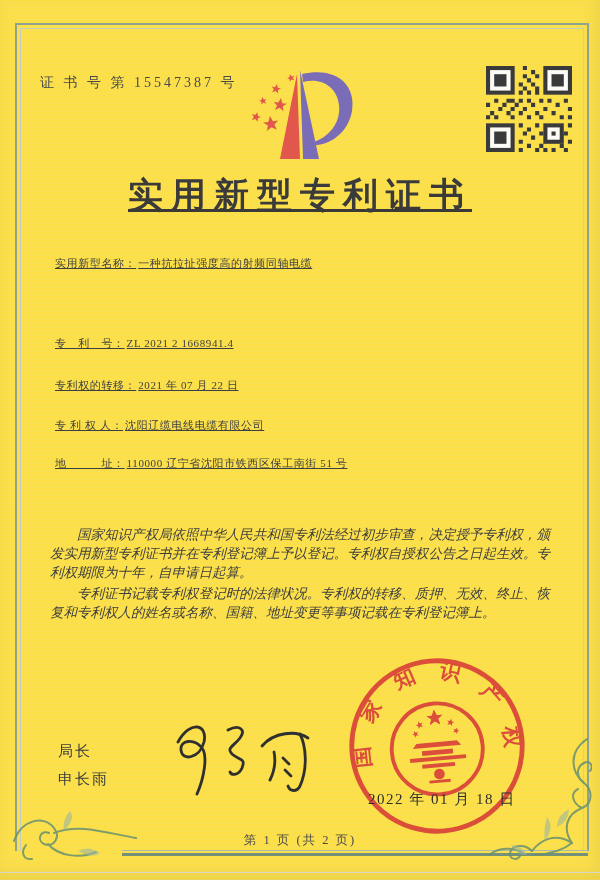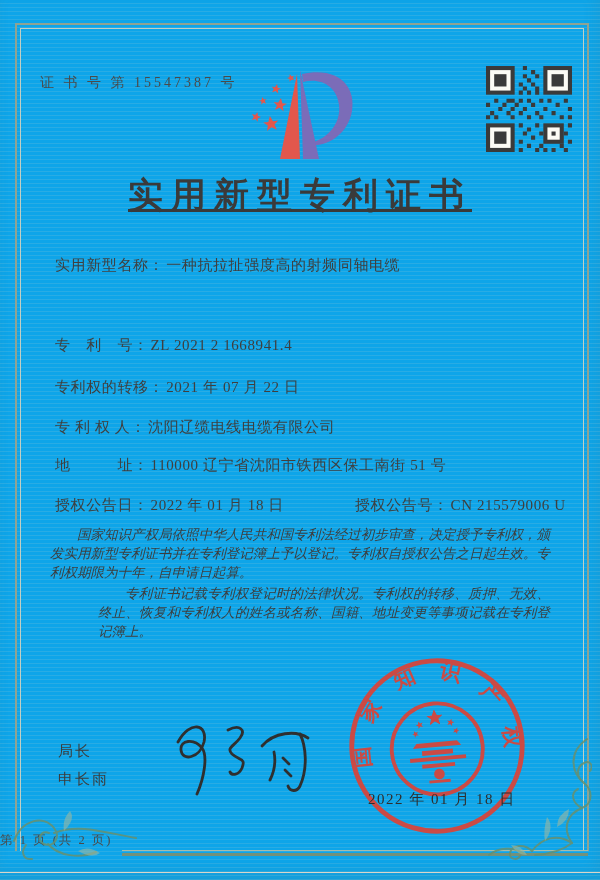--- a/index.html
+++ b/index.html
@@ -1,49 +1,49 @@
 <!DOCTYPE html>
 <html><head>
 <meta charset="utf-8">
 <style>
   html,body{margin:0;padding:0;background:#eceae3;}
   .stage{position:relative;width:600px;height:880px;overflow:hidden;}
   .paper{
-    position:absolute;inset:0;background:#0ea5e9;
+    position:absolute;inset:0;background:#fde047;
     font-family:"Liberation Serif","DejaVu Serif",serif;color:#3c3c3c;
     box-shadow:inset -4px -8px 14px rgba(90,90,70,.10);
   }
   .paper::before{
     content:"";position:absolute;inset:0;pointer-events:none;
     background:repeating-linear-gradient(0deg,rgba(205,212,200,.14) 0 1px,transparent 1px 4px);
   }
   .frame-outer{position:absolute;left:15px;top:23px;right:11px;bottom:29px;
     border-top:2px solid #8fa392;border-left:2px solid #8fa392;border-right:2px solid #8fa392;}
   .frame-inner{position:absolute;left:20px;top:28px;right:16px;bottom:29px;
     border-top:1px solid #c2cfc4;border-left:1px solid #c2cfc4;border-right:1px solid #c2cfc4;}
   .cert-no{position:absolute;left:40px;top:74px;font-size:14px;letter-spacing:3px;color:#4a4a4a;}
   .logo{position:absolute;left:242px;top:58px;}
   .qr{position:absolute;left:486px;top:66px;}
   .title{position:absolute;left:0;right:0;top:172px;text-align:center;
     font-size:35px;font-weight:bold;letter-spacing:8px;color:#3a3a3a;text-decoration:underline;}
-  .field{position:absolute;left:55px;font-size:15px;letter-spacing:.6px;white-space:nowrap;color:#3f3f3f;}
+  .field{position:absolute;left:55px;font-size:11px;letter-spacing:.6px;white-space:nowrap;color:#3f3f3f;text-decoration:underline;}
   .f0{top:256px}.f1{top:298px}.f2{top:336px}.f3{top:378px}.f4{top:418px}.f5{top:456px}.f6{top:496px}
   .field .lbl{margin-right:2px}
   .grant-no{position:absolute;left:300px;top:0;}
   .body-text{position:absolute;left:50px;width:500px;top:526px;font-size:13.5px;
     line-height:18.8px;text-align:justify;font-style:italic;color:#3d3d3d;}
   .body-text p{margin:0;text-indent:2em;}
-  .body-text p + p{margin-top:3px;margin-left:48px;}
+  .body-text p + p{margin-top:3px;}
   .sig-title{position:absolute;left:58px;top:742px;font-size:15px;letter-spacing:2px;}
   .sig-name{position:absolute;left:58px;top:770px;font-size:15px;letter-spacing:2px;}
   .sig-svg{position:absolute;left:150px;top:712px;}
   .seal{position:absolute;left:345px;top:654px;transform:rotate(-5deg);opacity:.93;z-index:3;}
   .seal-date{position:absolute;left:368px;top:790px;font-size:15px;letter-spacing:1.5px;
     color:#2e2e2e;z-index:4;white-space:nowrap;}
-  .footer{position:absolute;left:0;right:0;top:832px;text-align:left;
+  .footer{position:absolute;left:0;right:0;top:832px;text-align:center;
     font-size:12.5px;letter-spacing:2px;color:#4a4a4a;}
   .bottom-line{position:absolute;left:122px;right:12px;bottom:24px;z-index:1;}
   .bottom-line .l1{height:1px;background:#a8bcab;}
   .bottom-line .l2{height:3px;background:#73917b;margin-top:2px;}
   .orn-left{position:absolute;left:8px;bottom:16px;z-index:2;}
   .orn-right{position:absolute;right:8px;bottom:20px;z-index:2;}
   .page-edge{position:absolute;left:0;right:0;bottom:7px;height:1px;background:#d9d5c9;}
 </style>
 </head>
 <body>
@@ -108,28 +108,20 @@
       <span class="lbl">专　利　号：</span><span class="val">ZL 2021 2 1668941.4</span>
     </div>
     <div class="field f3">
       <span class="lbl">专利权的转移：</span><span class="val">2021 年 07 月 22 日</span>
     </div>
     <div class="field f4">
       <span class="lbl">专 利 权 人：</span><span class="val">沈阳辽缆电线电缆有限公司</span>
     </div>
     <div class="field f5">
       <span class="lbl">地　　　址：</span><span class="val">110000 辽宁省沈阳市铁西区保工南街 51 号</span>
-    </div>
-    <div class="field f6">
-      <span>
-        <span class="lbl">授权公告日：</span><span class="val">2022 年 01 月 18 日</span>
-      </span>
-      <span class="grant-no">
-        <span class="lbl">授权公告号：</span><span class="val">CN 215579006 U</span>
-      </span>
     </div>
 
     <div class="body-text">
       <p>国家知识产权局依照中华人民共和国专利法经过初步审查，决定授予专利权，颁发实用新型专利证书并在专利登记簿上予以登记。专利权自授权公告之日起生效。专利权期限为十年，自申请日起算。</p>
       <p>专利证书记载专利权登记时的法律状况。专利权的转移、质押、无效、终止、恢复和专利权人的姓名或名称、国籍、地址变更等事项记载在专利登记簿上。</p>
     </div>
 
     <div class="sig-title">局长</div>
     <div class="sig-name">申长雨</div>
 

